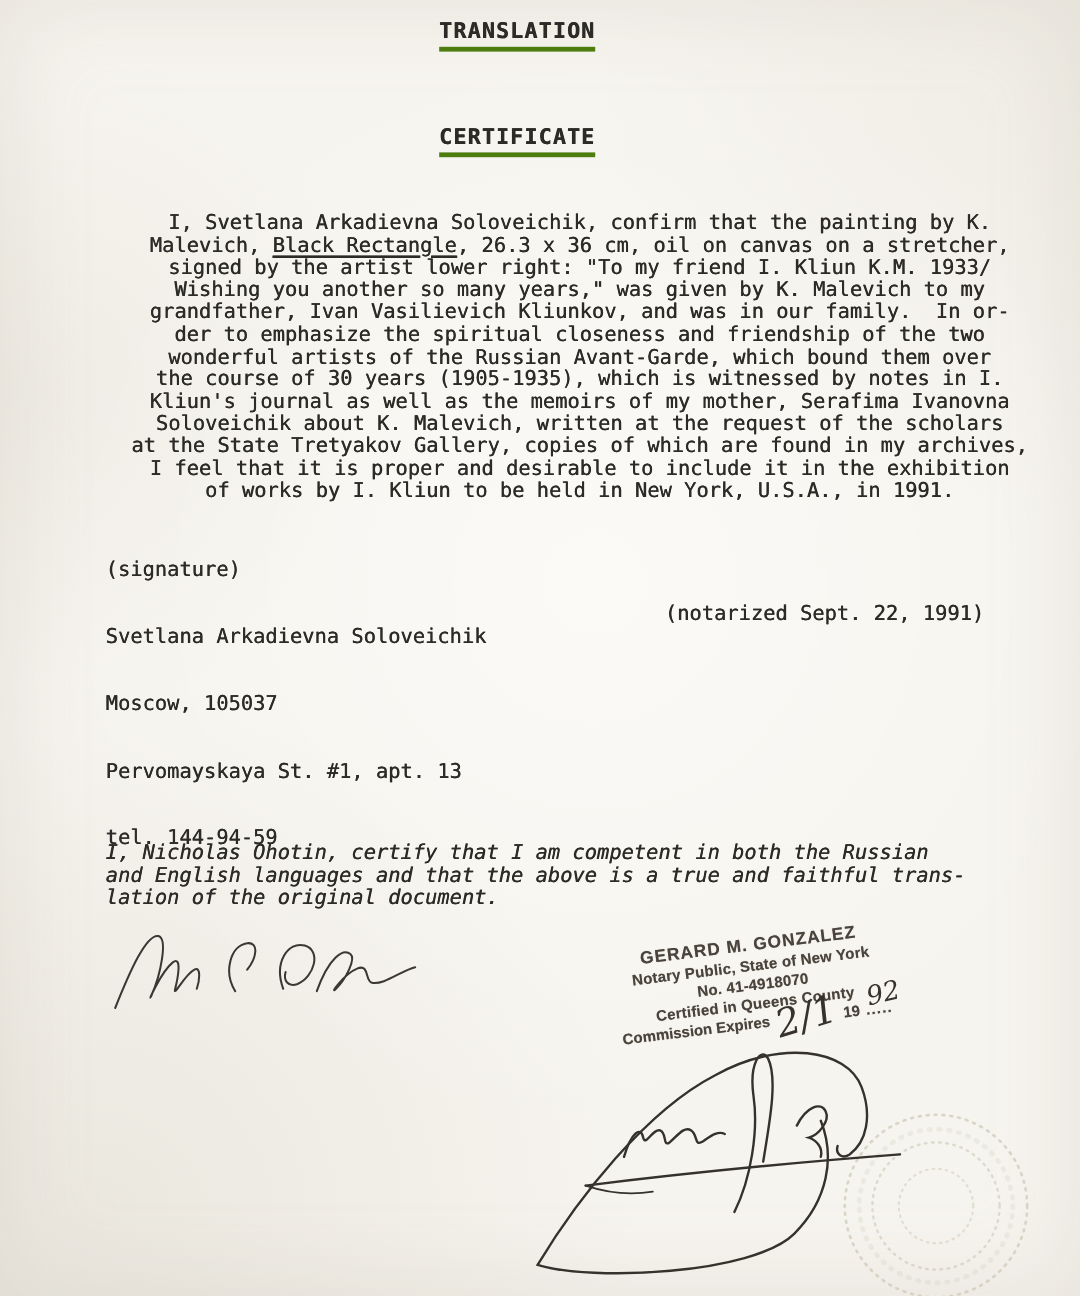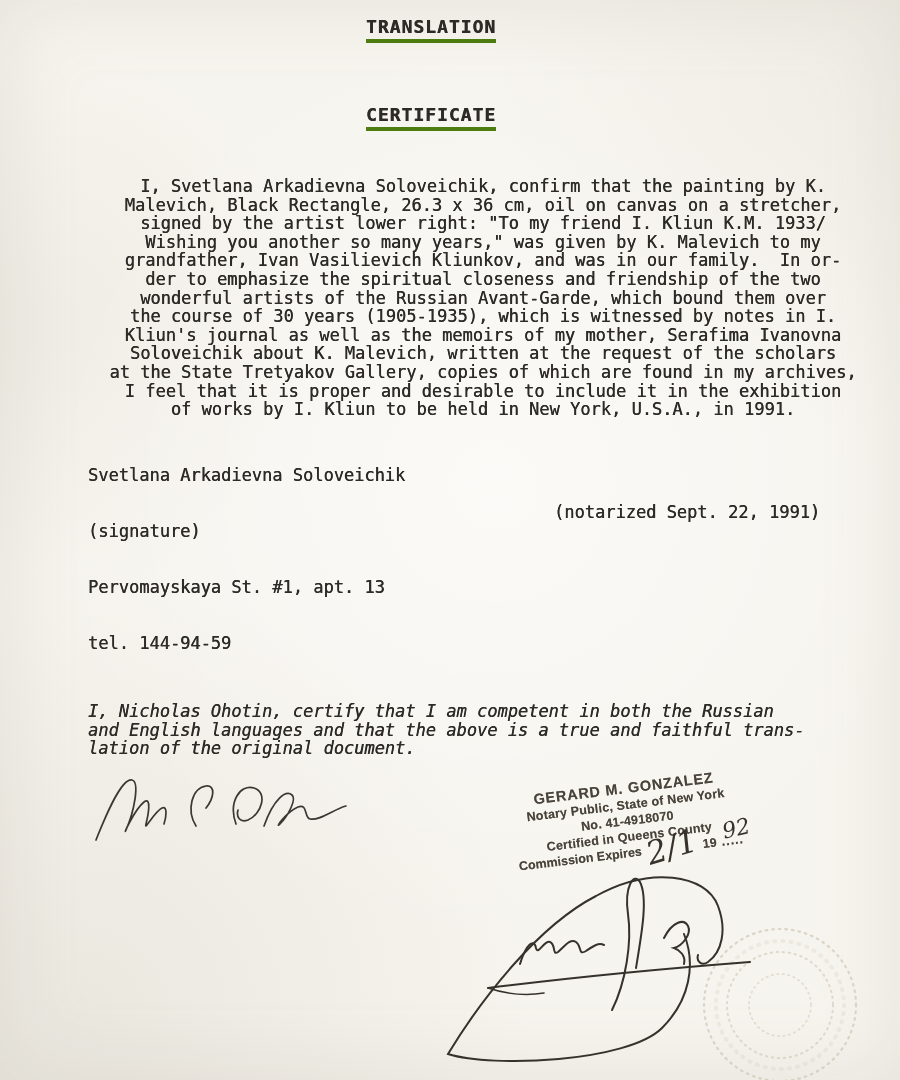--- a/index.html
+++ b/index.html
@@ -39,20 +39,21 @@
   }
   .heading .hd-inner {
     display:inline-block;
     border-bottom:4px solid #4d7c0f;
     padding-bottom:2px;
   }
   #title-translation { top:16px; }
   #title-certificate { top:104px; }
   #certificate-body  { left:88px; top:177px; width:790px;text-align:center; }
   .underl {
+    text-decoration:underline;
     text-underline-offset:3px;
     text-decoration-thickness:1.5px;
   }
   #signatory-block { left:88px; top:429px; }
   #notarized-note  { left:554px; top:503px; }
   #translator-statement { left:88px; top:702px; width:790px;font-style:italic; }
 
   .sig-svg { position:absolute; }
   #translator-signature { left:78px;  top:762px; }
   #notary-signature     { left:428px; top:870px; }
@@ -117,22 +118,23 @@
 der to emphasize the spiritual closeness and friendship of the two
 wonderful artists of the Russian Avant-Garde, which bound them over
 the course of 30 years (1905-1935), which is witnessed by notes in I.
 Kliun's journal as well as the memoirs of my mother, Serafima Ivanovna
 Soloveichik about K. Malevich, written at the request of the scholars
 at the State Tretyakov Gallery, copies of which are found in my archives,
 I feel that it is proper and desirable to include it in the exhibition
 of works by I. Kliun to be held in New York, U.S.A., in 1991.</span></div>
 
   <div class="typed" id="signatory-block">
+    <div>(signature)</div>
     <div>Svetlana Arkadievna Soloveichik</div>
-    <div>(signature)</div>
+    <div>Moscow, 105037</div>
     <div>Pervomayskaya St. #1, apt. 13</div>
     <div>tel. 144-94-59</div>
   </div>
 
   <div class="typed" id="notarized-note">(notarized Sept. 22, 1991)</div>
 
   <div class="typed" id="translator-statement">I, Nicholas Ohotin, certify that I am competent in both the Russian
 and English languages and that the above is a true and faithful trans-
 lation of the original document.</div>
 

